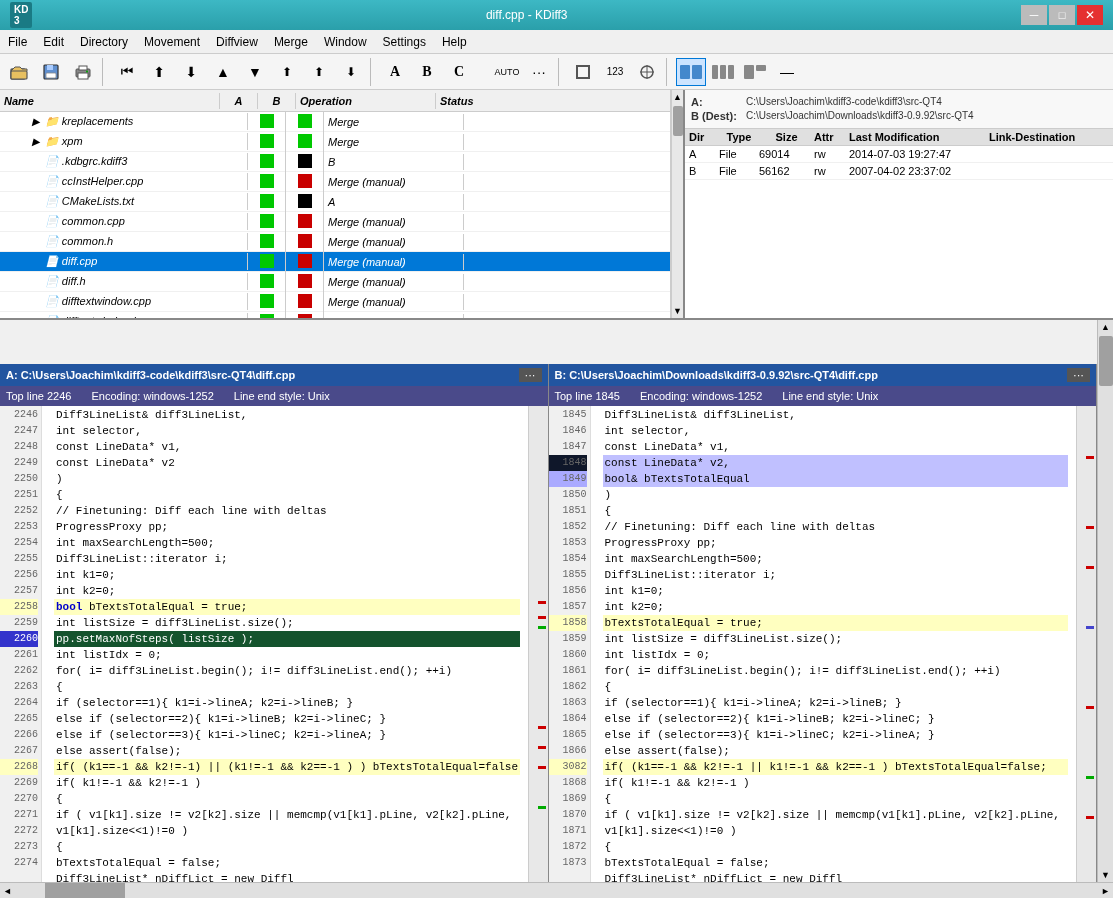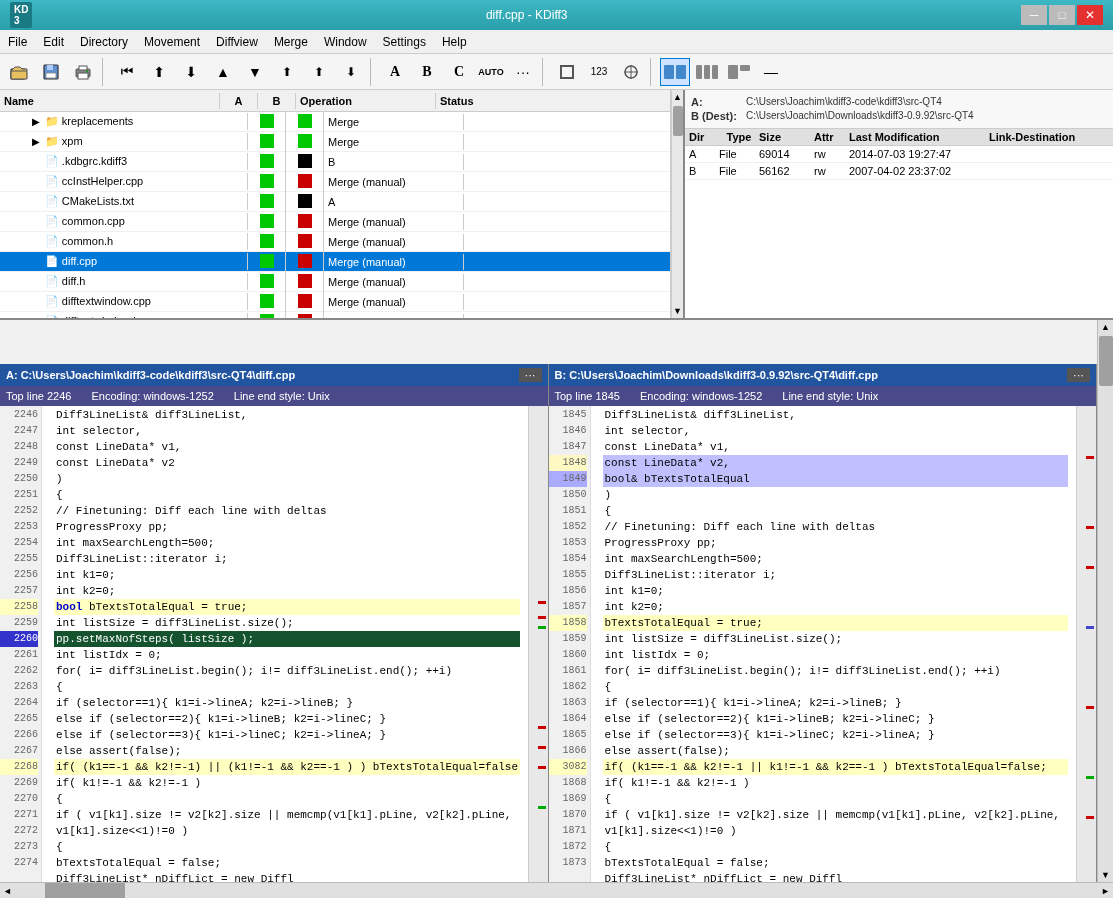--- a/index.html
+++ b/index.html
@@ -20,21 +20,21 @@
 
     
     #main-area { display: flex; flex-direction: column; height: calc(898px - 30px - 24px - 36px); }
 
     
     #top-section { display: flex; height: 230px; border-bottom: 2px solid #888; }
     
     
     #file-list { flex: 1; background: white; border-right: 1px solid #ccc; overflow: hidden; }
     #file-list-header { display: flex; background: #f0f0f0; border-bottom: 1px solid #ccc; height: 22px; align-items: center; font-size: 11px; font-weight: bold; }
-    .fl-col { padding: 2px 4px; overflow: hidden; white-space: nowrap; }
+    .fl-col { padding: 2px 4px; overflow: hidden; white-space: nowrap; font-style: italic; }
     .fl-name { width: 220px; border-right: 1px solid #ccc; }
     .fl-a { width: 38px; text-align: center; border-right: 1px solid #ccc; }
     .fl-b { width: 38px; text-align: center; border-right: 1px solid #ccc; }
     .fl-op { width: 140px; border-right: 1px solid #ccc; }
     .fl-status { width: 100px; }
     
     .fl-row { display: flex; align-items: center; height: 20px; font-size: 11px; border-bottom: 1px solid #f0f0f0; padding-left: 28px; }
     .fl-row.selected { background: #0078d7; color: white; }
     .fl-row.selected .fl-col { color: white; }
     
@@ -47,21 +47,21 @@
     
     #info-panel { width: 430px; background: white; font-size: 11px; }
     #info-paths { padding: 4px 6px; background: #f8f8f8; border-bottom: 1px solid #ccc; }
     .path-row { display: flex; margin: 2px 0; }
     .path-label { font-weight: bold; min-width: 55px; color: #333; }
     .path-value { color: #333; font-size: 10px; }
     
     #info-table-header { display: flex; background: #e0e0e0; border-bottom: 1px solid #ccc; padding: 2px 4px; font-weight: bold; font-size: 11px; }
     .it-dir { width: 30px; }
     .it-type { width: 40px; }
-    .it-size { width: 55px; }
+    .it-size { width: 55px; text-align: center; }
     .it-attr { width: 35px; }
     .it-mod { width: 140px; }
     .it-link { flex: 1; }
     
     .info-row { display: flex; padding: 2px 4px; font-size: 11px; border-bottom: 1px solid #f0f0f0; }
     
     
     #diff-area { flex: 1; display: flex; overflow: hidden; }
     
     .diff-panel { flex: 1; display: flex; flex-direction: column; border-right: 1px solid #888; overflow: hidden; margin-top: 44px; }
@@ -151,21 +151,21 @@
   <button class="tb-btn">⬇</button>
   <button class="tb-btn">▲</button>
   <button class="tb-btn">▼</button>
   <button class="tb-btn" style="font-size:12px;">⬆</button>
   <button class="tb-btn" style="font-size:12px;">⬆</button>
   <button class="tb-btn" style="font-size:12px;">⬇</button>
   <div class="tb-sep"></div>
   <button class="tb-btn" style="font-weight:bold; font-family:serif;">A</button>
   <button class="tb-btn" style="font-weight:bold; font-family:serif;">B</button>
   <button class="tb-btn" style="font-weight:bold; font-family:serif;">C</button>
-  <button class="tb-btn" style="font-size:9px; font-weight:bold;">AUTO</button>
+  <button class="tb-btn" style="font-size:9px; font-weight:normal;margin-left:16px;">AUTO</button>
   <button class="tb-btn">···</button>
   <div class="tb-sep"></div>
   <button class="tb-btn">
     <svg width="16" height="16" viewBox="0 0 16 16">
         <rect x="2" y="2" width="12" height="12" fill="none" stroke="#555" stroke-width="2"></rect>
       </svg>
   </button>
   <button class="tb-btn" style="font-size:10px;">123</button>
   <button class="tb-btn">
     <svg width="16" height="16" viewBox="0 0 16 16">
@@ -486,21 +486,21 @@
       <div class="diff-info-bar" style="background:#4a4a8a; color:white; height:20px; display:flex; align-items:center; padding:0 6px; font-size:11px; gap:20px;">
         <span>Top line 1845</span>
         <span>Encoding: windows-1252</span>
         <span>Line end style: Unix</span>
       </div>
       <div class="diff-content" style="flex:1; overflow:hidden; background:white; font-family:'Courier New',Courier,monospace; font-size:11px; display:flex;">
         <div style="width:42px; background:#f0f0f0; border-right:1px solid #ddd; text-align:right; padding-right:3px; overflow:hidden; color:#666; font-size:10px; line-height:16px; user-select:none; padding-top:1px;">
           <div>1845</div>
             <div>1846</div>
             <div>1847</div>
-            <div style="background:#fef9c3;">1848</div>
+            <div style="background:#0f172a;">1848</div>
             <div style="background:#aaaaff;">1849</div>
             <div>1850</div>
             <div>1851</div>
             <div>1852</div>
             <div>1853</div>
             <div>1854</div>
             <div>1855</div>
             <div>1856</div>
             <div>1857</div>
             <div style="background:#ffffc0;">1858</div>

